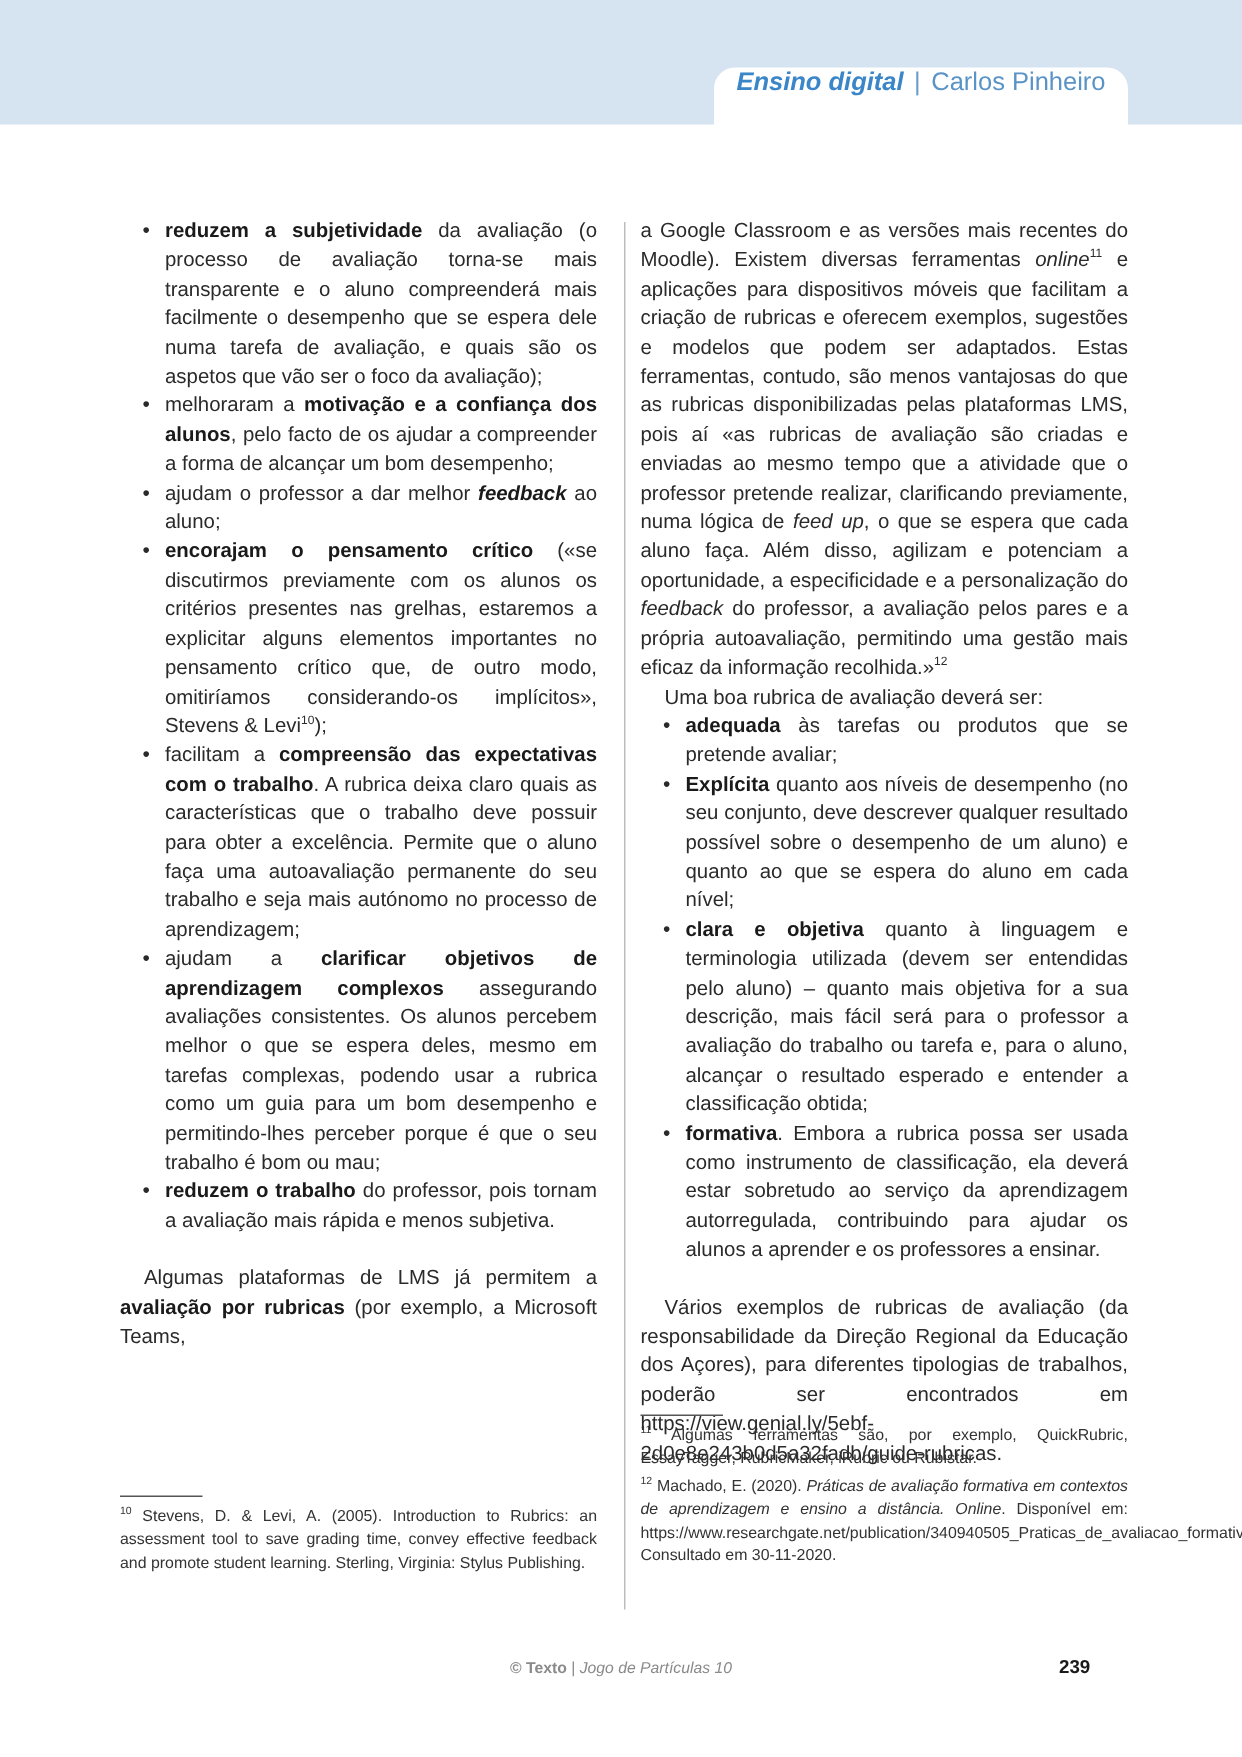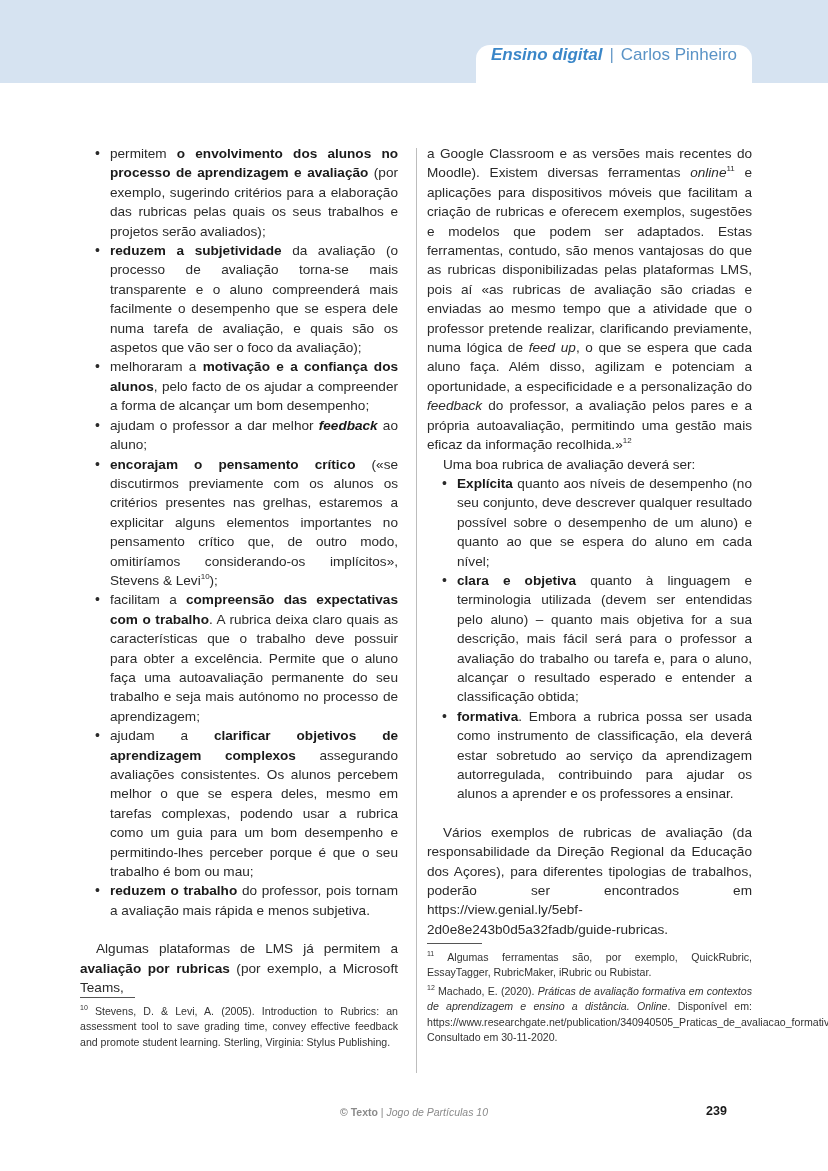--- a/index.html
+++ b/index.html
@@ -65,37 +65,37 @@
 <div class="header-tab">
   <span class="brand">Ensino digital</span>
   <span class="sep">|</span>
   <span class="author">Carlos Pinheiro</span>
 </div>
 
 <div class="divider"></div>
 
 <div class="col col-left">
   <ul class="bullets">
-    <li><span>permitem </span><b>o envolvimento dos alunos no processo de aprendizagem e avaliação</b><span> (por exemplo, sugerindo critérios para a elaboração das rubricas pelas quais os seus trabalhos e projetos serão avaliados);</span></li>
     <li><b>reduzem a subjetividade</b><span> da avaliação (o processo de avaliação torna-se mais transparente e o aluno compreenderá mais facilmente o desempenho que se espera dele numa tarefa de avaliação, e quais são os aspetos que vão ser o foco da avaliação);</span></li>
     <li><span>melhoraram a </span><b>motivação e a confiança dos alunos</b><span>, pelo facto de os ajudar a compreender a forma de alcançar um bom desempenho;</span></li>
     <li><span>ajudam o professor a dar melhor </span><b><i>feedback</i></b><span> ao aluno;</span></li>
     <li><b>encorajam o pensamento crítico</b><span> («se discutirmos previamente com os alunos os critérios presentes nas grelhas, estaremos a explicitar alguns elementos importantes no pensamento crítico que, de outro modo, omitiríamos considerando-os implícitos», Stevens &amp; Levi</span><sup>10</sup><span>);</span></li>
     <li><span>facilitam a </span><b>compreensão das expectativas com o trabalho</b><span>. A rubrica deixa claro quais as características que o trabalho deve possuir para obter a excelência. Permite que o aluno faça uma autoavaliação permanente do seu trabalho e seja mais autónomo no processo de aprendizagem;</span></li>
     <li><span>ajudam a </span><b>clarificar objetivos de aprendizagem complexos</b><span> assegurando avaliações consistentes. Os alunos percebem melhor o que se espera deles, mesmo em tarefas complexas, podendo usar a rubrica como um guia para um bom desempenho e permitindo-lhes perceber porque é que o seu trabalho é bom ou mau;</span></li>
     <li><b>reduzem o trabalho</b><span> do professor, pois tornam a avaliação mais rápida e menos subjetiva.</span></li>
   </ul>
   <div class="gap"></div>
   <p class="indent"><span>Algumas plataformas de LMS já permitem a </span><b>avaliação por rubricas</b><span> (por exemplo, a Microsoft Teams,</span></p>
 </div>
 
 <div class="col col-right">
   <p><span>a Google Classroom e as versões mais recentes do Moodle). Existem diversas ferramentas </span><i>online</i><sup>11</sup><span> e aplicações para dispositivos móveis que facilitam a criação de rubricas e oferecem exemplos, sugestões e modelos que podem ser adaptados. Estas ferramentas, contudo, são menos vantajosas do que as rubricas disponibilizadas pelas plataformas LMS, pois aí «as rubricas de avaliação são criadas e enviadas ao mesmo tempo que a atividade que o professor pretende realizar, clarificando previamente, numa lógica de </span><i>feed up</i><span>, o que se espera que cada aluno faça. Além disso, agilizam e potenciam a oportunidade, a especificidade e a personalização do </span><i>feedback</i><span> do professor, a avaliação pelos pares e a própria autoavaliação, permitindo uma gestão mais eficaz da informação recolhida.»</span><sup>12</sup></p>
   <p class="indent">Uma boa rubrica de avaliação deverá ser:</p>
   <ul class="bullets">
+    <li><b>adequada</b><span> às tarefas ou produtos que se pretende avaliar;</span></li>
     <li><b>Explícita</b><span> quanto aos níveis de desempenho (no seu conjunto, deve descrever qualquer resultado possível sobre o desempenho de um aluno) e quanto ao que se espera do aluno em cada nível;</span></li>
     <li><b>clara e objetiva</b><span> quanto à linguagem e terminologia utilizada (devem ser entendidas pelo aluno) – quanto mais objetiva for a sua descrição, mais fácil será para o professor a avaliação do trabalho ou tarefa e, para o aluno, alcançar o resultado esperado e entender a classificação obtida;</span></li>
     <li><b>formativa</b><span>. Embora a rubrica possa ser usada como instrumento de classificação, ela deverá estar sobretudo ao serviço da aprendizagem autorregulada, contribuindo para ajudar os alunos a aprender e os professores a ensinar.</span></li>
   </ul>
   <div class="gap"></div>
   <p class="indent">Vários exemplos de rubricas de avaliação (da responsabilidade da Direção Regional da Educação dos Açores), para diferentes tipologias de trabalhos, poderão ser encontrados em https://view.genial.ly/5ebf-2d0e8e243b0d5a32fadb/guide-rubricas.</p>
 </div>
 
 <div class="footnotes fn-left">
   <div class="fn-rule"></div>

